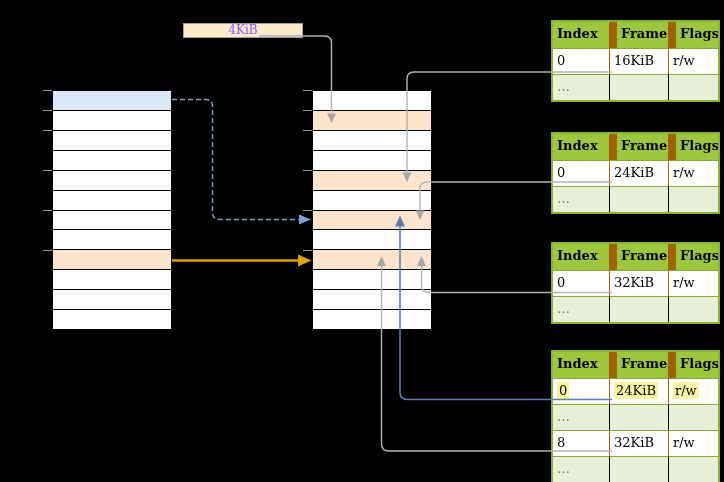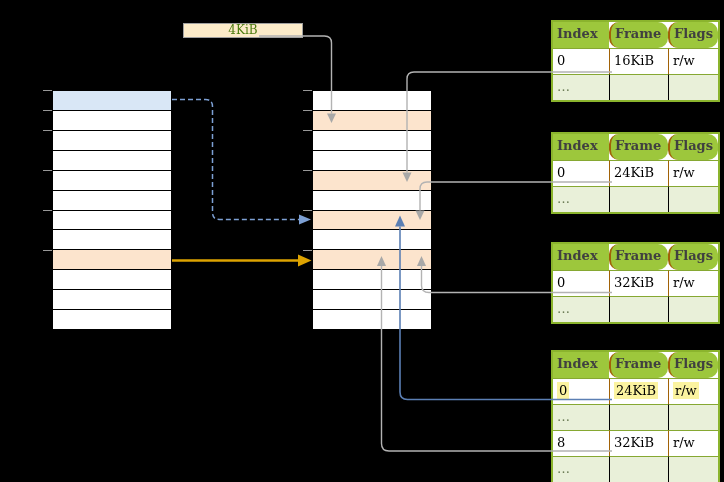--- a/index.html
+++ b/index.html
@@ -15,30 +15,30 @@
   .memtable{position:absolute;width:120px;height:240px;box-sizing:border-box;border:1px solid #000;
             display:flex;flex-direction:column;background:#fff;}
   .memtable .mrow{flex:1;border-bottom:1px solid #000;background:#fff;}
   .memtable .mrow:last-child{border-bottom:none;}
   .memtable .mrow.blue{background:var(--row-blue);}
   .memtable .mrow.orange{background:var(--row-orange);}
   #vm{left:52px;top:90px;} #pm{left:312px;top:90px;}
   .tick{position:absolute;width:9px;height:1px;background:#999;}
   
   .sizebox{position:absolute;left:183px;top:23px;width:120px;height:15px;box-sizing:border-box;
-           background:var(--box-cream);border:1px solid #a0a0a0;color:#4d7c0f;font-size:12px;
+           background:var(--box-cream);border:1px solid #a0a0a0;color:#8b5cf6;font-size:12px;
            line-height:13px;text-align:center;}
   
   .ptable{position:absolute;left:551px;border:2px solid var(--green-border);background:#fff;
           display:grid;grid-template-columns:56px 59px 50px;}
   .pt-0{top:20px;} .pt-1{top:132px;} .pt-2{top:242px;} .pt-3{top:350px;}
   .pcell{height:26px;box-sizing:border-box;font-size:13px;line-height:24px;padding-left:4px;
          white-space:nowrap;overflow:hidden;}
-  .pcell.hdr{background:var(--green-hdr);color:#404040;font-weight:bold;}
-  .pcell.hdr.c2,.pcell.hdr.c3{border-left:2px solid #a16207;border-radius:10px;}
+  .pcell.hdr{background:var(--green-hdr);color:#000000;font-weight:bold;}
+  .pcell.hdr.c2,.pcell.hdr.c3{border-left:8px solid #a16207;}
   .pcell.data{background:#fff;color:#000;border-top:1px solid var(--green-line);}
   .pcell.data.c2,.pcell.data.c3{border-left:1px solid #a16207;}
   .pcell.ellipsis{background:var(--green-row);color:#6b7b55;border-top:1px solid var(--green-line);}
   .pcell.ellipsis.c2,.pcell.ellipsis.c3{border-left:1px solid #000;}
   .hl{background:var(--yellow);padding:1px 2px;}
   
   svg.wires{position:absolute;left:0;top:0;pointer-events:none;}
   .wire-gray{stroke:var(--gray);stroke-width:1.4;fill:none;}
   .wire-blue{stroke:var(--blue);stroke-width:1.6;fill:none;}
   .wire-dashed{stroke:var(--blued);stroke-width:1.5;fill:none;stroke-dasharray:5 3;}

